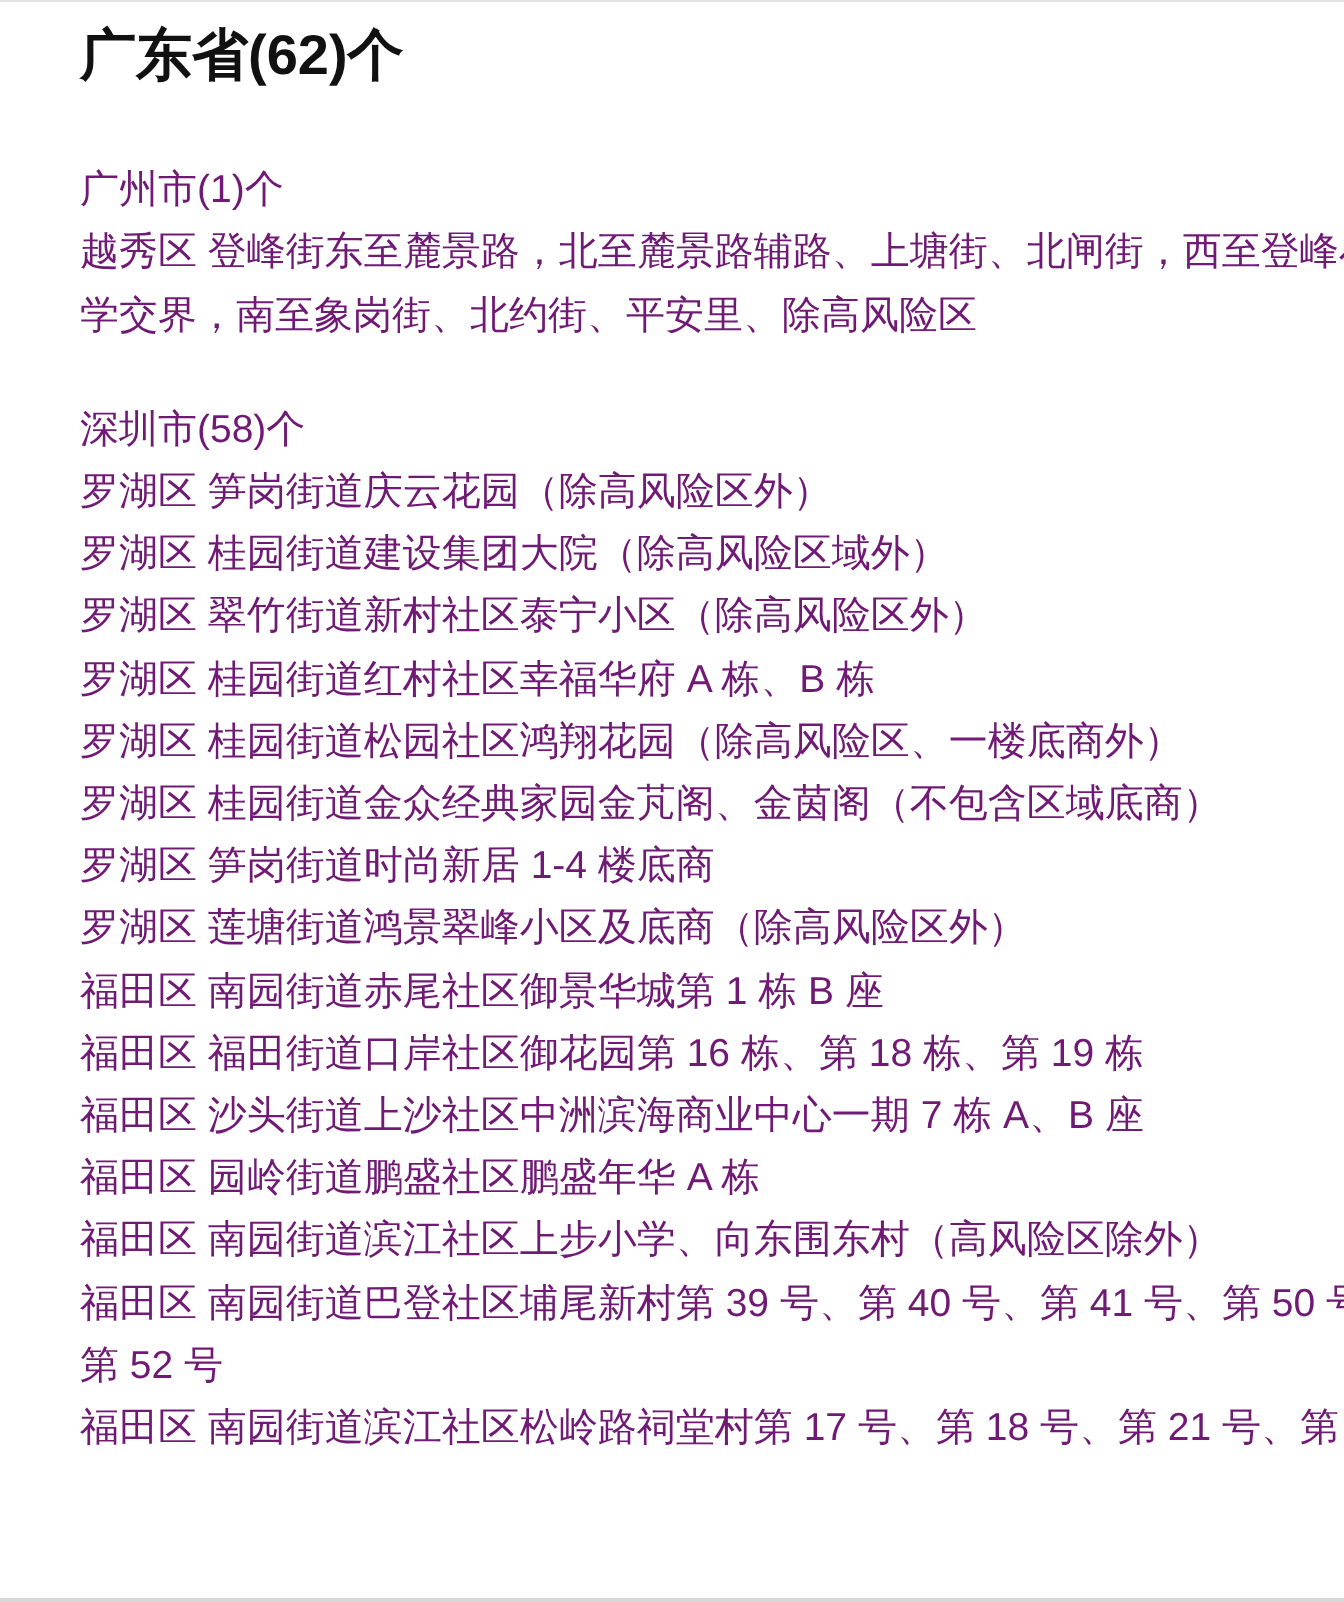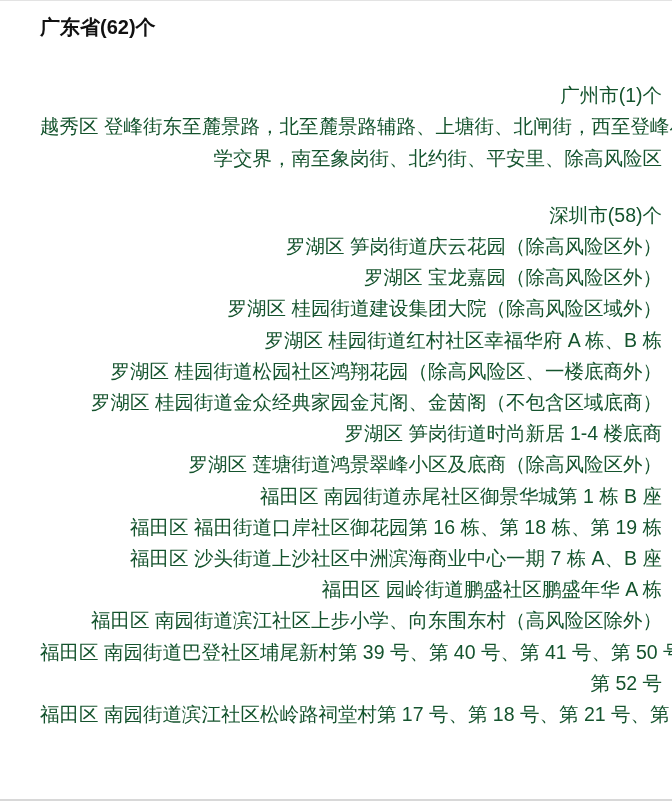--- a/index.html
+++ b/index.html
@@ -18,34 +18,33 @@
   }
   .doc {
     box-sizing: border-box;
     width: 672px;
     height: 801px;
     padding: 12px 10px 0 40px;
     overflow: hidden;
     white-space: nowrap;
   }
   .page-title {
-    font-size: 20px;
+    font-size: 28px;
     font-weight: 700;
     line-height: 31.2px;
     color: #111111;
   }
   .section { margin-top: 26px; }
   .section:first-child { margin-top: 37px; }
   .section-header,
   .line {
     font-size: 19.5px;
     font-weight: 400;
     line-height: 31.2px;
-    color: #14532d;
-    text-align: right;
+    color: #701a75;
   }
   .edge-top {
     position: absolute;
     top: 0; left: 0; right: 0;
     height: 1px;
     background: #e3e3e3;
   }
   .edge-bottom {
     position: absolute;
     bottom: 0; left: 0; right: 0;
@@ -67,22 +66,22 @@
     <div>
           <div class="line">越秀区 登峰街东至麓景路，北至麓景路辅路、上塘街、北闸街，西至登峰小</div>
           <div class="line">学交界，南至象岗街、北约街、平安里、除高风险区</div>
         </div>
   </div>
 
   <div class="section">
     <div class="section-header">深圳市(58)个</div>
     <div>
           <div class="line">罗湖区 笋岗街道庆云花园（除高风险区外）</div>
-          <div class="line">罗湖区 宝龙嘉园（除高风险区外）</div>
           <div class="line">罗湖区 桂园街道建设集团大院（除高风险区域外）</div>
+          <div class="line">罗湖区 翠竹街道新村社区泰宁小区（除高风险区外）</div>
           <div class="line">罗湖区 桂园街道红村社区幸福华府 A 栋、B 栋</div>
           <div class="line">罗湖区 桂园街道松园社区鸿翔花园（除高风险区、一楼底商外）</div>
           <div class="line">罗湖区 桂园街道金众经典家园金芃阁、金茵阁（不包含区域底商）</div>
           <div class="line">罗湖区 笋岗街道时尚新居 1-4 楼底商</div>
           <div class="line">罗湖区 莲塘街道鸿景翠峰小区及底商（除高风险区外）</div>
           <div class="line">福田区 南园街道赤尾社区御景华城第 1 栋 B 座</div>
           <div class="line">福田区 福田街道口岸社区御花园第 16 栋、第 18 栋、第 19 栋</div>
           <div class="line">福田区 沙头街道上沙社区中洲滨海商业中心一期 7 栋 A、B 座</div>
           <div class="line">福田区 园岭街道鹏盛社区鹏盛年华 A 栋</div>
           <div class="line">福田区 南园街道滨江社区上步小学、向东围东村（高风险区除外）</div>

